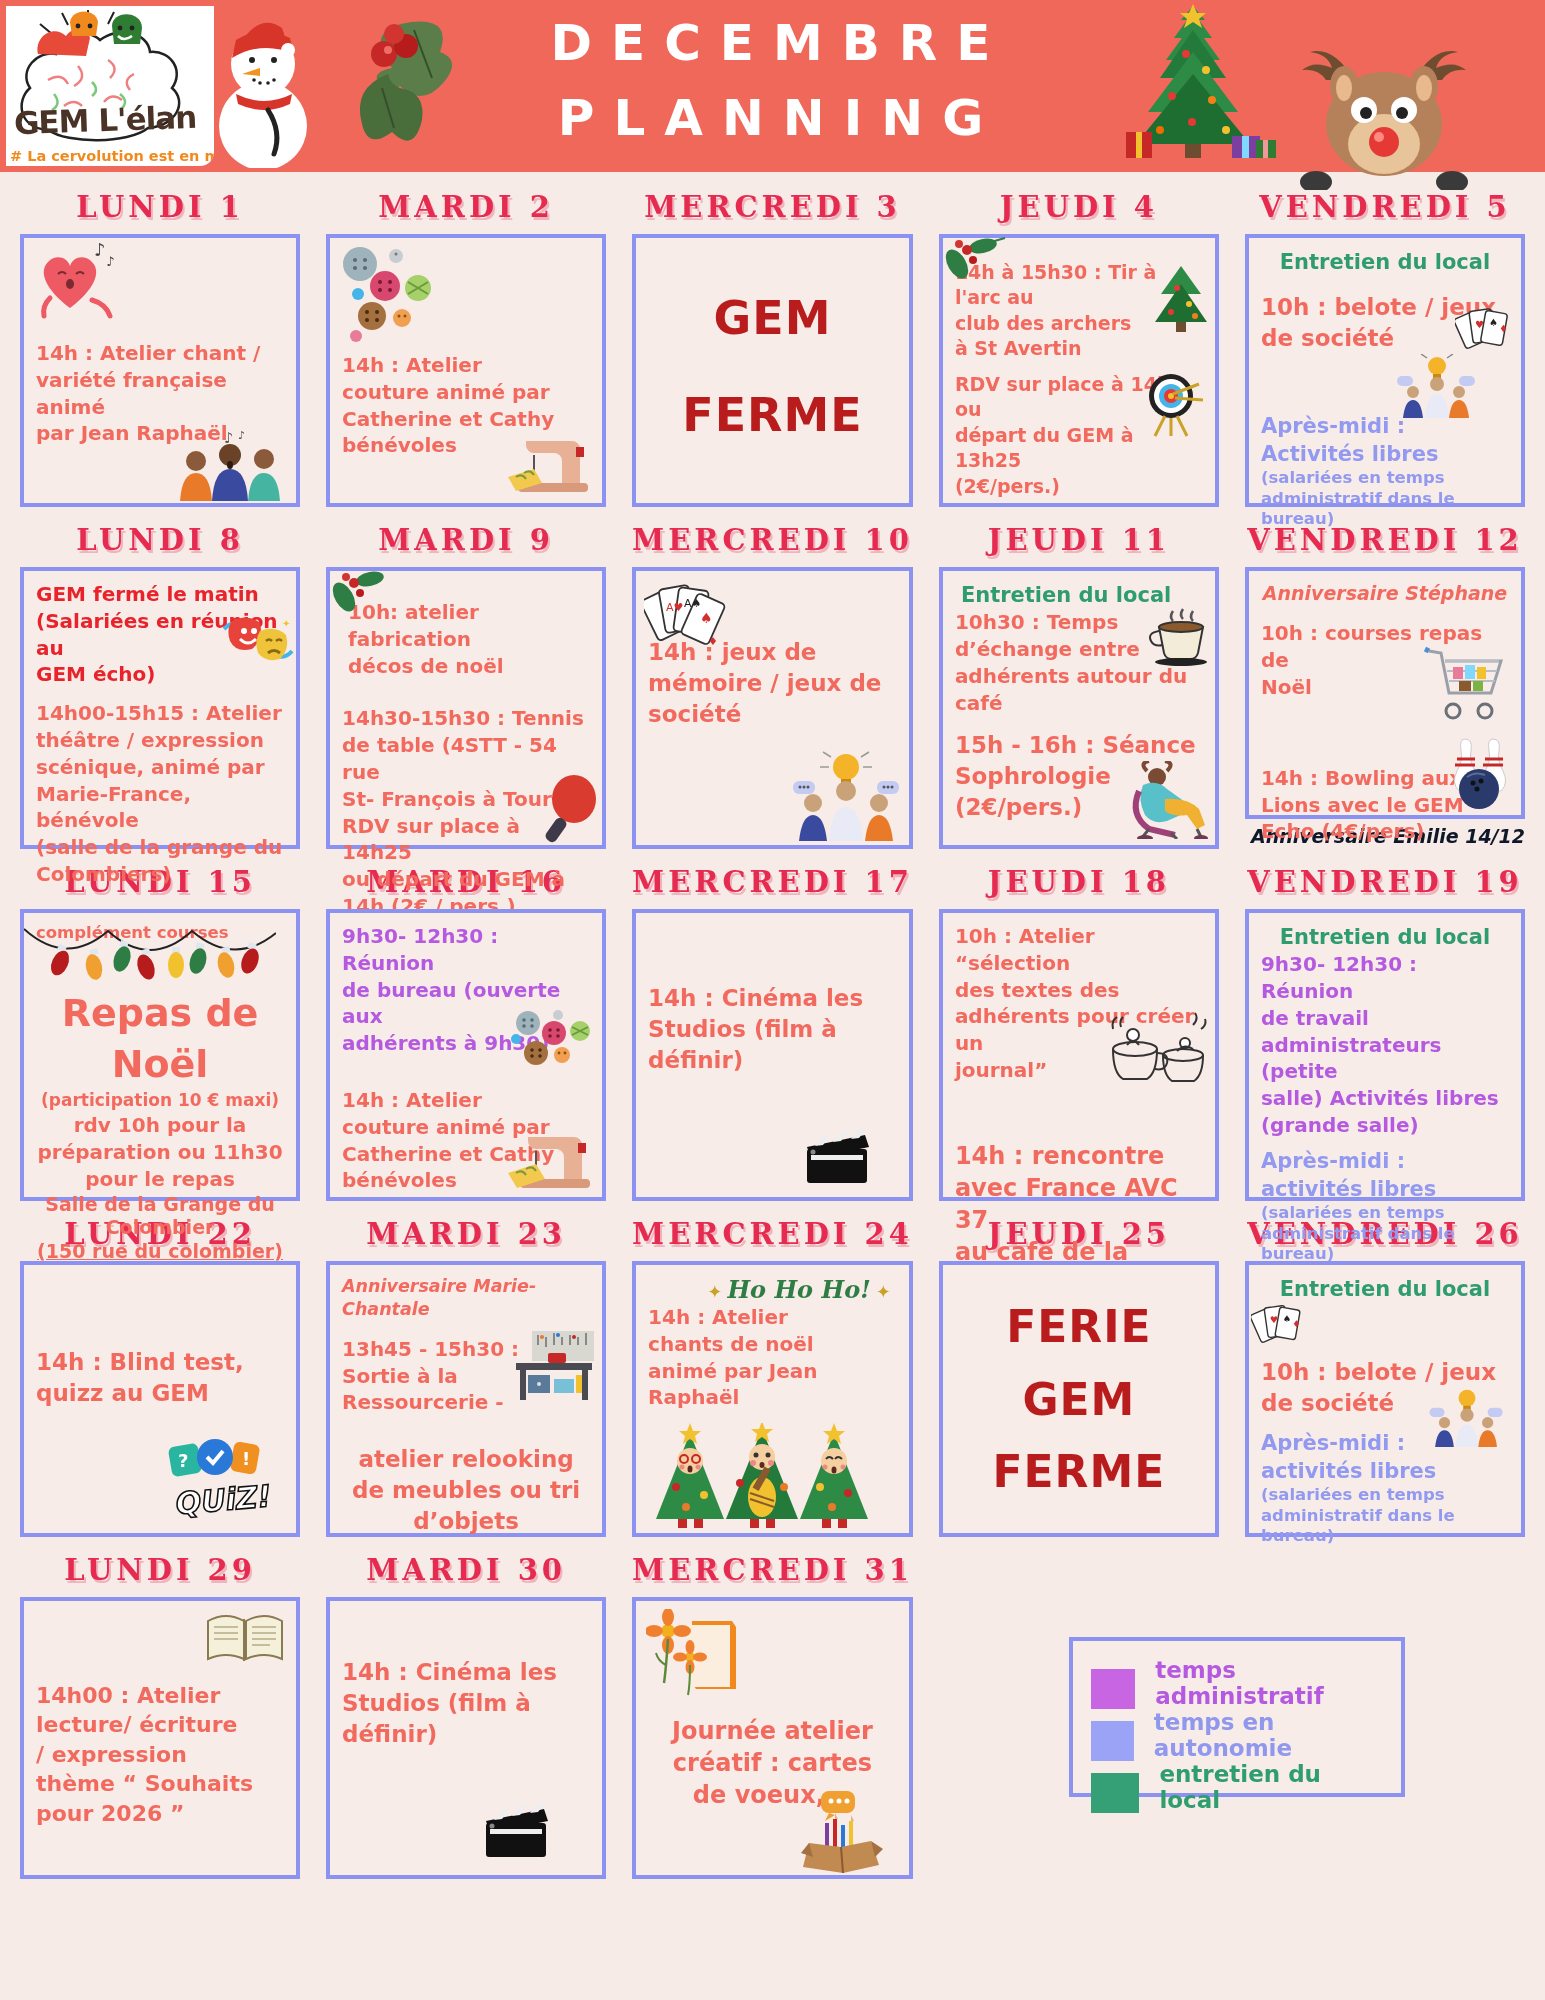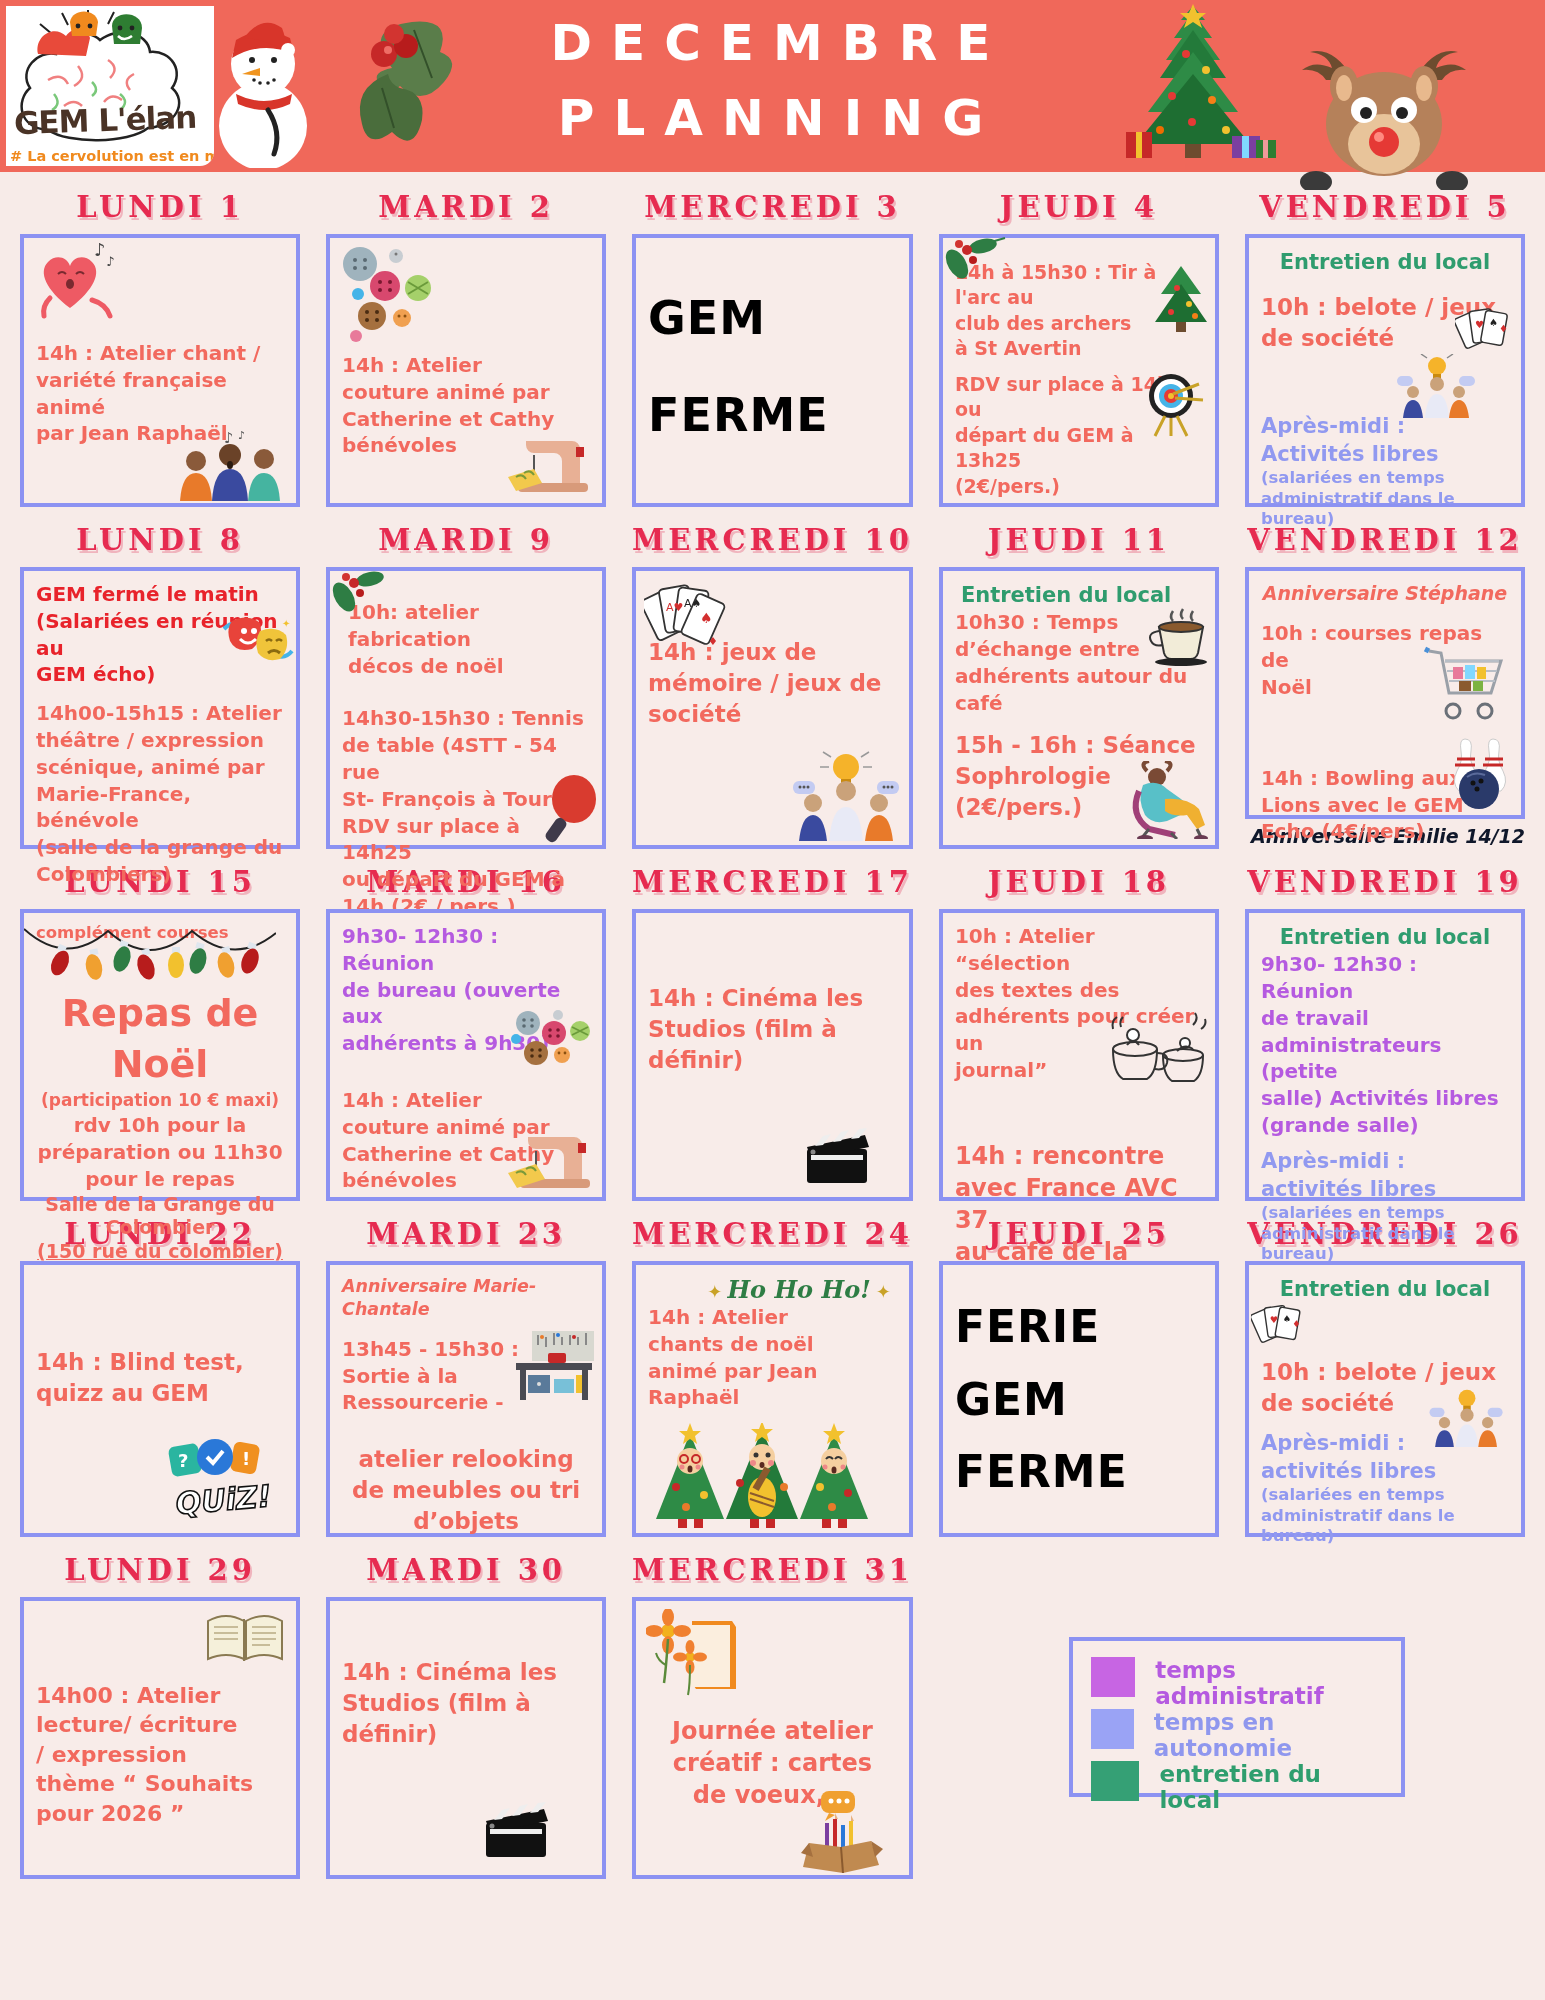--- a/index.html
+++ b/index.html
@@ -25,31 +25,31 @@
   .cell{position:relative;border:4px solid #8c92f2;background:#f8ece9;padding:10px 12px;box-sizing:border-box;}
   .r1 .cell{height:273px;} .r2 .cell{height:282px;} .r3 .cell{height:292px;}
   .r4 .cell{height:276px;} .r5 .cell{height:282px;}
   .cell.short{height:252px;}
 
   .line{font-weight:bold;font-size:20px;line-height:1.34;color:#f2695e;white-space:pre-line;}
   .t-red{color:#e8232b;} .t-green{color:#2f9c6e;text-align:center;font-size:21px;}
   .t-purple{color:#b55ae0;} .t-peri{color:#9199f0;font-size:21px;}
   .sm{font-size:16.5px;line-height:1.25;} .italic{font-style:italic;}
   .ctr{text-align:center;} .lg{font-size:23px;} .mt{margin-top:14px;}
-  .bigred{color:#000000;font-size:46px;letter-spacing:1px;line-height:2.1;
+  .bigred{color:#b91c1c;text-align:center;font-size:46px;letter-spacing:1px;line-height:2.1;
           font-weight:bold;white-space:pre-line;}
   .bigred3{line-height:1.65;font-size:44px;}
   .anniv-out{font-weight:bold;font-style:italic;color:#0f172a;font-size:19px;text-align:right;margin-top:6px;}
   .ic{position:absolute;}
 
   
   .legend{grid-column:4/6;box-sizing:border-box;margin-top:100px;margin-left:130px;width:336px;height:160px;
           border:4px solid #8c92f2;background:#f8ece9;padding:16px 18px;display:flex;
           flex-direction:column;justify-content:space-between;}
-  .leg-row{display:flex;align-items:flex-start;gap:20px;}
+  .leg-row{display:flex;align-items:flex-end;gap:20px;}
   .leg-sw{width:50px;height:40px;}
   .leg-lab{font-weight:bold;font-size:23px;}
 </style>
 </head>
 <body>
 
 <div class="page">
 
   <div class="header">
     <div class="title">

